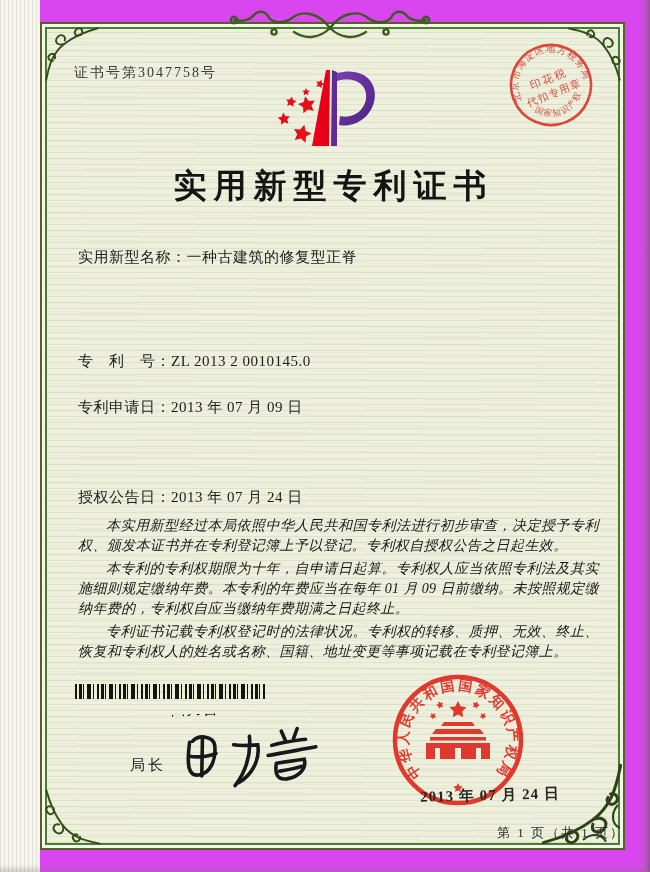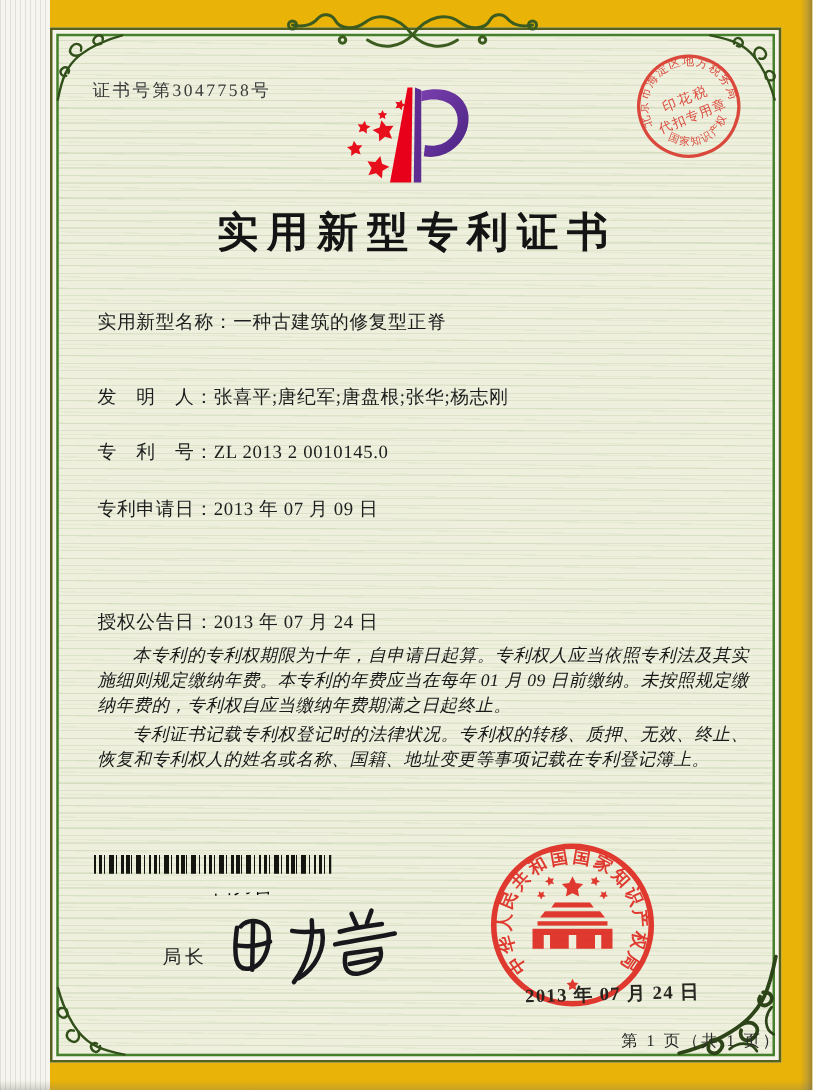--- a/index.html
+++ b/index.html
@@ -1,18 +1,18 @@
 <!DOCTYPE html>
 <html><head>
 <meta charset="utf-8">
 <style>
   html,body{margin:0;padding:0;background:#e9e8e2;}
   .canvas{
     position:relative;width:650px;height:872px;margin:0 auto;
-    background:#eab308;overflow:hidden;
+    background:#d946ef;overflow:hidden;
     font-family:"Liberation Serif","DejaVu Serif",serif;color:#222;
   }
   
   .edge-right{position:absolute;top:0;right:0;width:10px;height:100%;
     background:linear-gradient(90deg,rgba(0,0,0,0) 0,rgba(120,120,110,.35) 60%,rgba(80,80,70,.5) 100%);}
   .edge-bottom{position:absolute;left:0;bottom:0;width:100%;height:8px;
     background:linear-gradient(180deg,rgba(0,0,0,0) 0,rgba(120,120,110,.3) 100%);}
   .binding-strip{position:absolute;left:0;top:0;width:40px;height:100%;
     background:#f6f5ef;
     background-image:repeating-linear-gradient(90deg,rgba(150,148,135,.22) 0 1px,rgba(255,255,255,0) 1px 4px);}
@@ -149,34 +149,32 @@
       <text x="52" y="49" text-anchor="middle" font-size="11" letter-spacing="2">印花税</text>
       <text x="52" y="64" text-anchor="middle" font-size="10.5" letter-spacing="1">代扣专用章</text>
     </g>
   </svg>
 
   <div class="title">实用新型专利证书</div>
 
   <div class="field" style="top:248px">
     <span>实用新型名称：</span><span>一种古建筑的修复型正脊</span>
   </div>
-  <div class="field" style="top:308px">
-    <span>发　明　人：</span><span>张喜平;唐纪军;唐盘根;张华;杨志刚</span>
-  </div>
   <div class="field" style="top:352px">
     <span>专　利　号：</span><span>ZL 2013 2 0010145.0</span>
   </div>
   <div class="field" style="top:398px">
     <span>专利申请日：</span><span>2013 年 07 月 09 日</span>
   </div>
   <div class="field" style="top:488px">
     <span>授权公告日：</span><span>2013 年 07 月 24 日</span>
   </div>
 
   <div class="paras">
+    <p>本实用新型经过本局依照中华人民共和国专利法进行初步审查，决定授予专利权、颁发本证书并在专利登记簿上予以登记。专利权自授权公告之日起生效。</p>
     <p>本专利的专利权期限为十年，自申请日起算。专利权人应当依照专利法及其实施细则规定缴纳年费。本专利的年费应当在每年 01 月 09 日前缴纳。未按照规定缴纳年费的，专利权自应当缴纳年费期满之日起终止。</p>
     <p>专利证书记载专利权登记时的法律状况。专利权的转移、质押、无效、终止、恢复和专利权人的姓名或名称、国籍、地址变更等事项记载在专利登记簿上。</p>
   </div>
 
   <div class="barcode"></div>
 
   <div class="director">局长</div>
   <svg class="signature" viewBox="0 0 165 82">
     <g fill="none" stroke="#17171c" stroke-width="3.6" stroke-linecap="round">
       <path d="M18,28 C14,52 16,62 26,61 C38,60 44,46 43,32 C42,23 28,20 21,27"></path>

